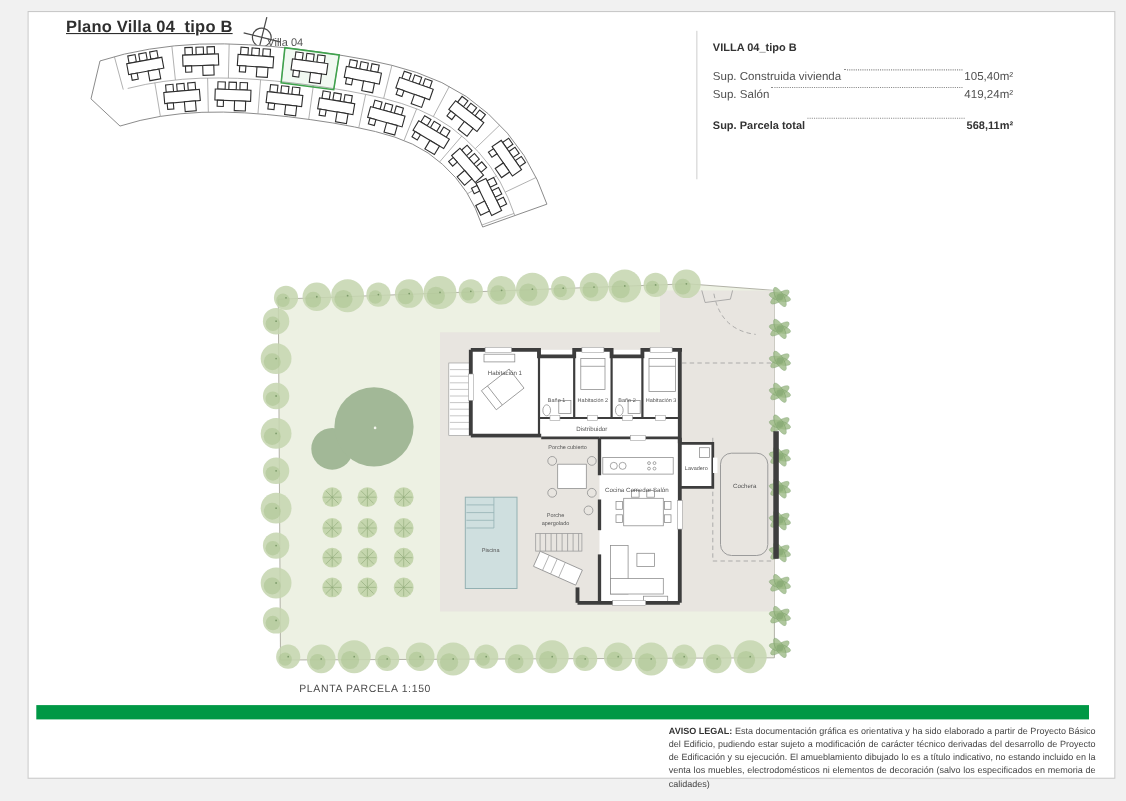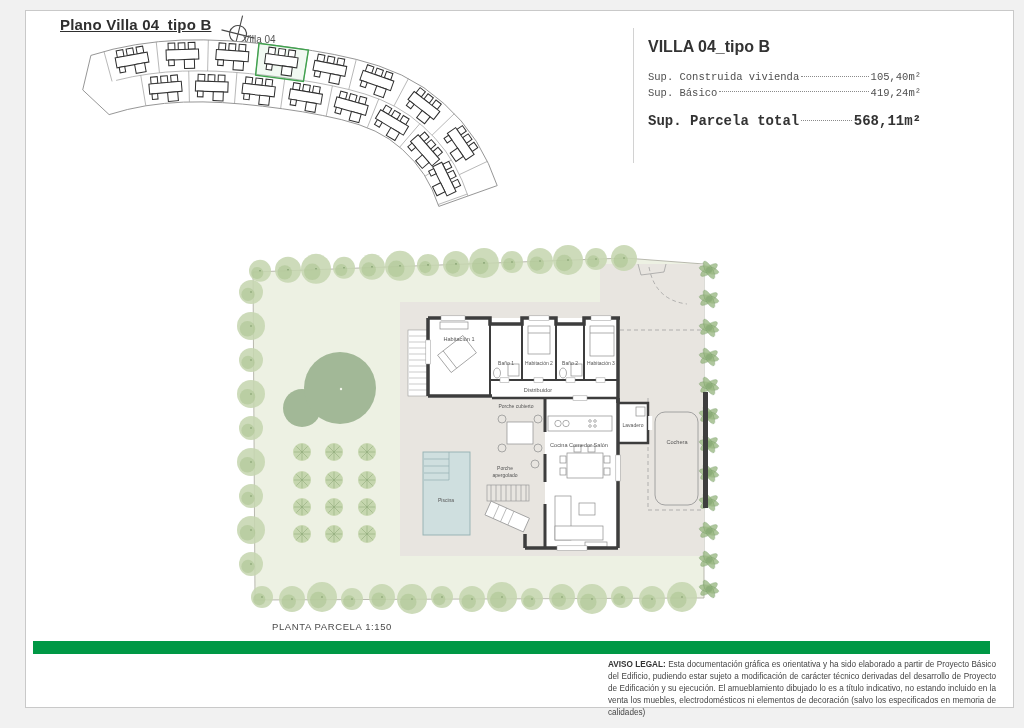--- a/index.html
+++ b/index.html
@@ -4,26 +4,26 @@
 <style>
   html,body{margin:0;padding:0;background:#f1f1f1;font-family:"Liberation Sans",sans-serif;}
   .stage{position:relative;width:1024px;height:728px;background:#f1f1f1;overflow:hidden;}
   .sheet{position:absolute;left:25px;top:10px;width:989px;height:698px;background:#ffffff;border:1px solid #c9c9c9;box-sizing:border-box;}
   .abs{position:absolute;}
   .page-title{left:60px;top:16px;font-size:15px;font-weight:bold;color:#2f2f2f;letter-spacing:0.2px;text-decoration:underline;}
   .villa-label{left:243px;top:34px;font-size:10px;color:#555;}
   .vdivider{left:633px;top:28px;width:1px;height:135px;background:#d2d2d2;}
   
   .summary{left:648px;top:38px;width:273px;color:#4f4f4f;}
-  .summary h2{margin:0 0 14px 0;font-size:16px;font-weight:bold;color:#333;}
-  .srow{display:flex;align-items:center;font-size:10.5px;line-height:15.5px;font-family:Liberation Mono, monospace;}
+  .summary h2{margin:0 0 14px 0;font-size:10px;font-weight:bold;color:#333;}
+  .srow{display:flex;align-items:flex-start;font-size:10.5px;line-height:15.5px;}
   .srow .lbl{white-space:nowrap;}
   .srow .leader{flex:1;border-bottom:1.5px dotted #8a8a8a;margin:0 2px 3px 2px;min-width:10px;}
   .srow .val{white-space:nowrap;}
-  .srow.total{margin-top:13px;font-size:14px;font-weight:bold;color:#333;}
+  .srow.total{margin-top:13px;font-size:10px;font-weight:bold;color:#333;}
   
   .scale-label{left:258px;top:621px;font-size:9.5px;color:#4a4a4a;letter-spacing:0.6px;padding-left:14px;}
   .accent-bar{left:33px;top:641px;width:957px;height:13px;}
   .legal{left:608px;top:659px;width:388px;font-size:8.2px;line-height:1.45;color:#454545;text-align:justify;}
   .legal b{color:#333;margin-top:12px;}
   #planSvg text{font-family:"Liberation Sans",sans-serif;fill:#555;}
   .rl{font-size:5.6px;}
   .rls{font-size:5px;}
 </style>
 </head>
@@ -200,21 +200,21 @@
   <div class="abs vdivider"></div>
 
   <div class="abs summary">
     <h2>VILLA 04_tipo B</h2>
     <div class="srow">
       <span class="lbl">Sup. Construida vivienda</span>
         <span class="leader"></span>
         <span class="val">105,40m²</span>
     </div>
     <div class="srow">
-      <span class="lbl">Sup. Básico</span>
+      <span class="lbl">Sup. Salón</span>
         <span class="leader"></span>
         <span class="val">419,24m²</span>
     </div>
     <div class="srow total">
       <span class="lbl">Sup. Parcela total</span>
         <span class="leader"></span>
         <span class="val">568,11m²</span>
     </div>
   </div>
 

